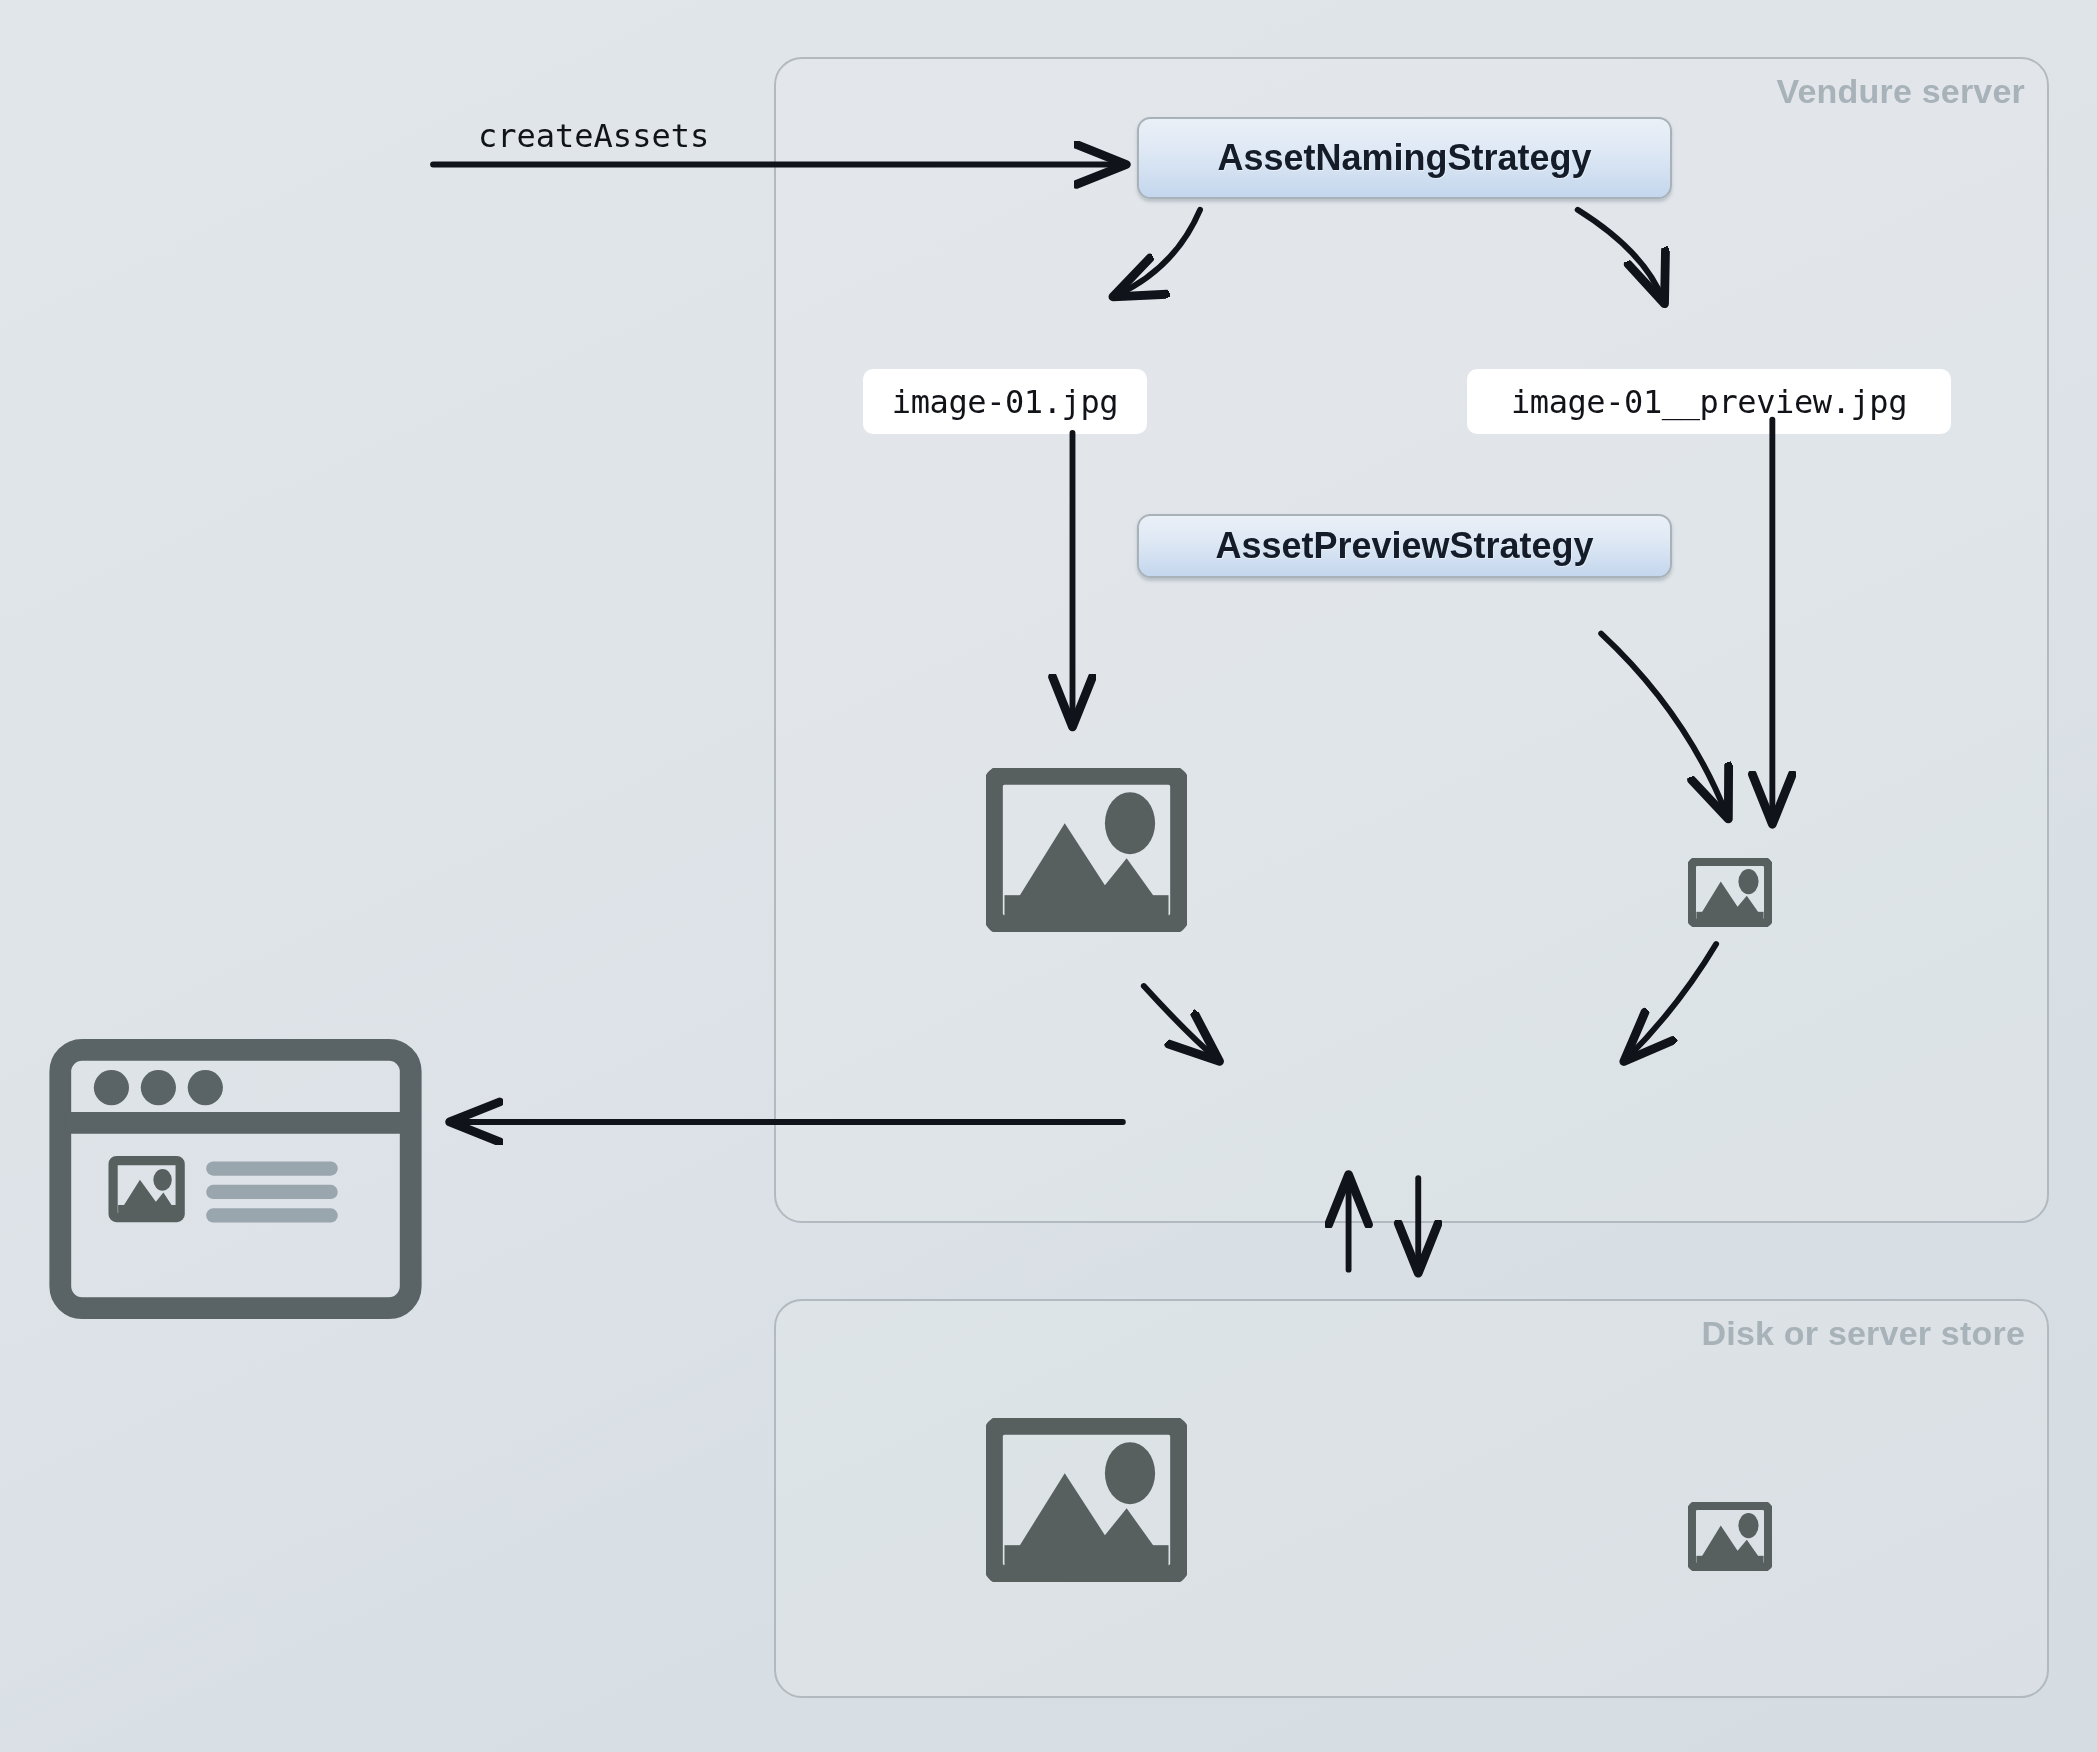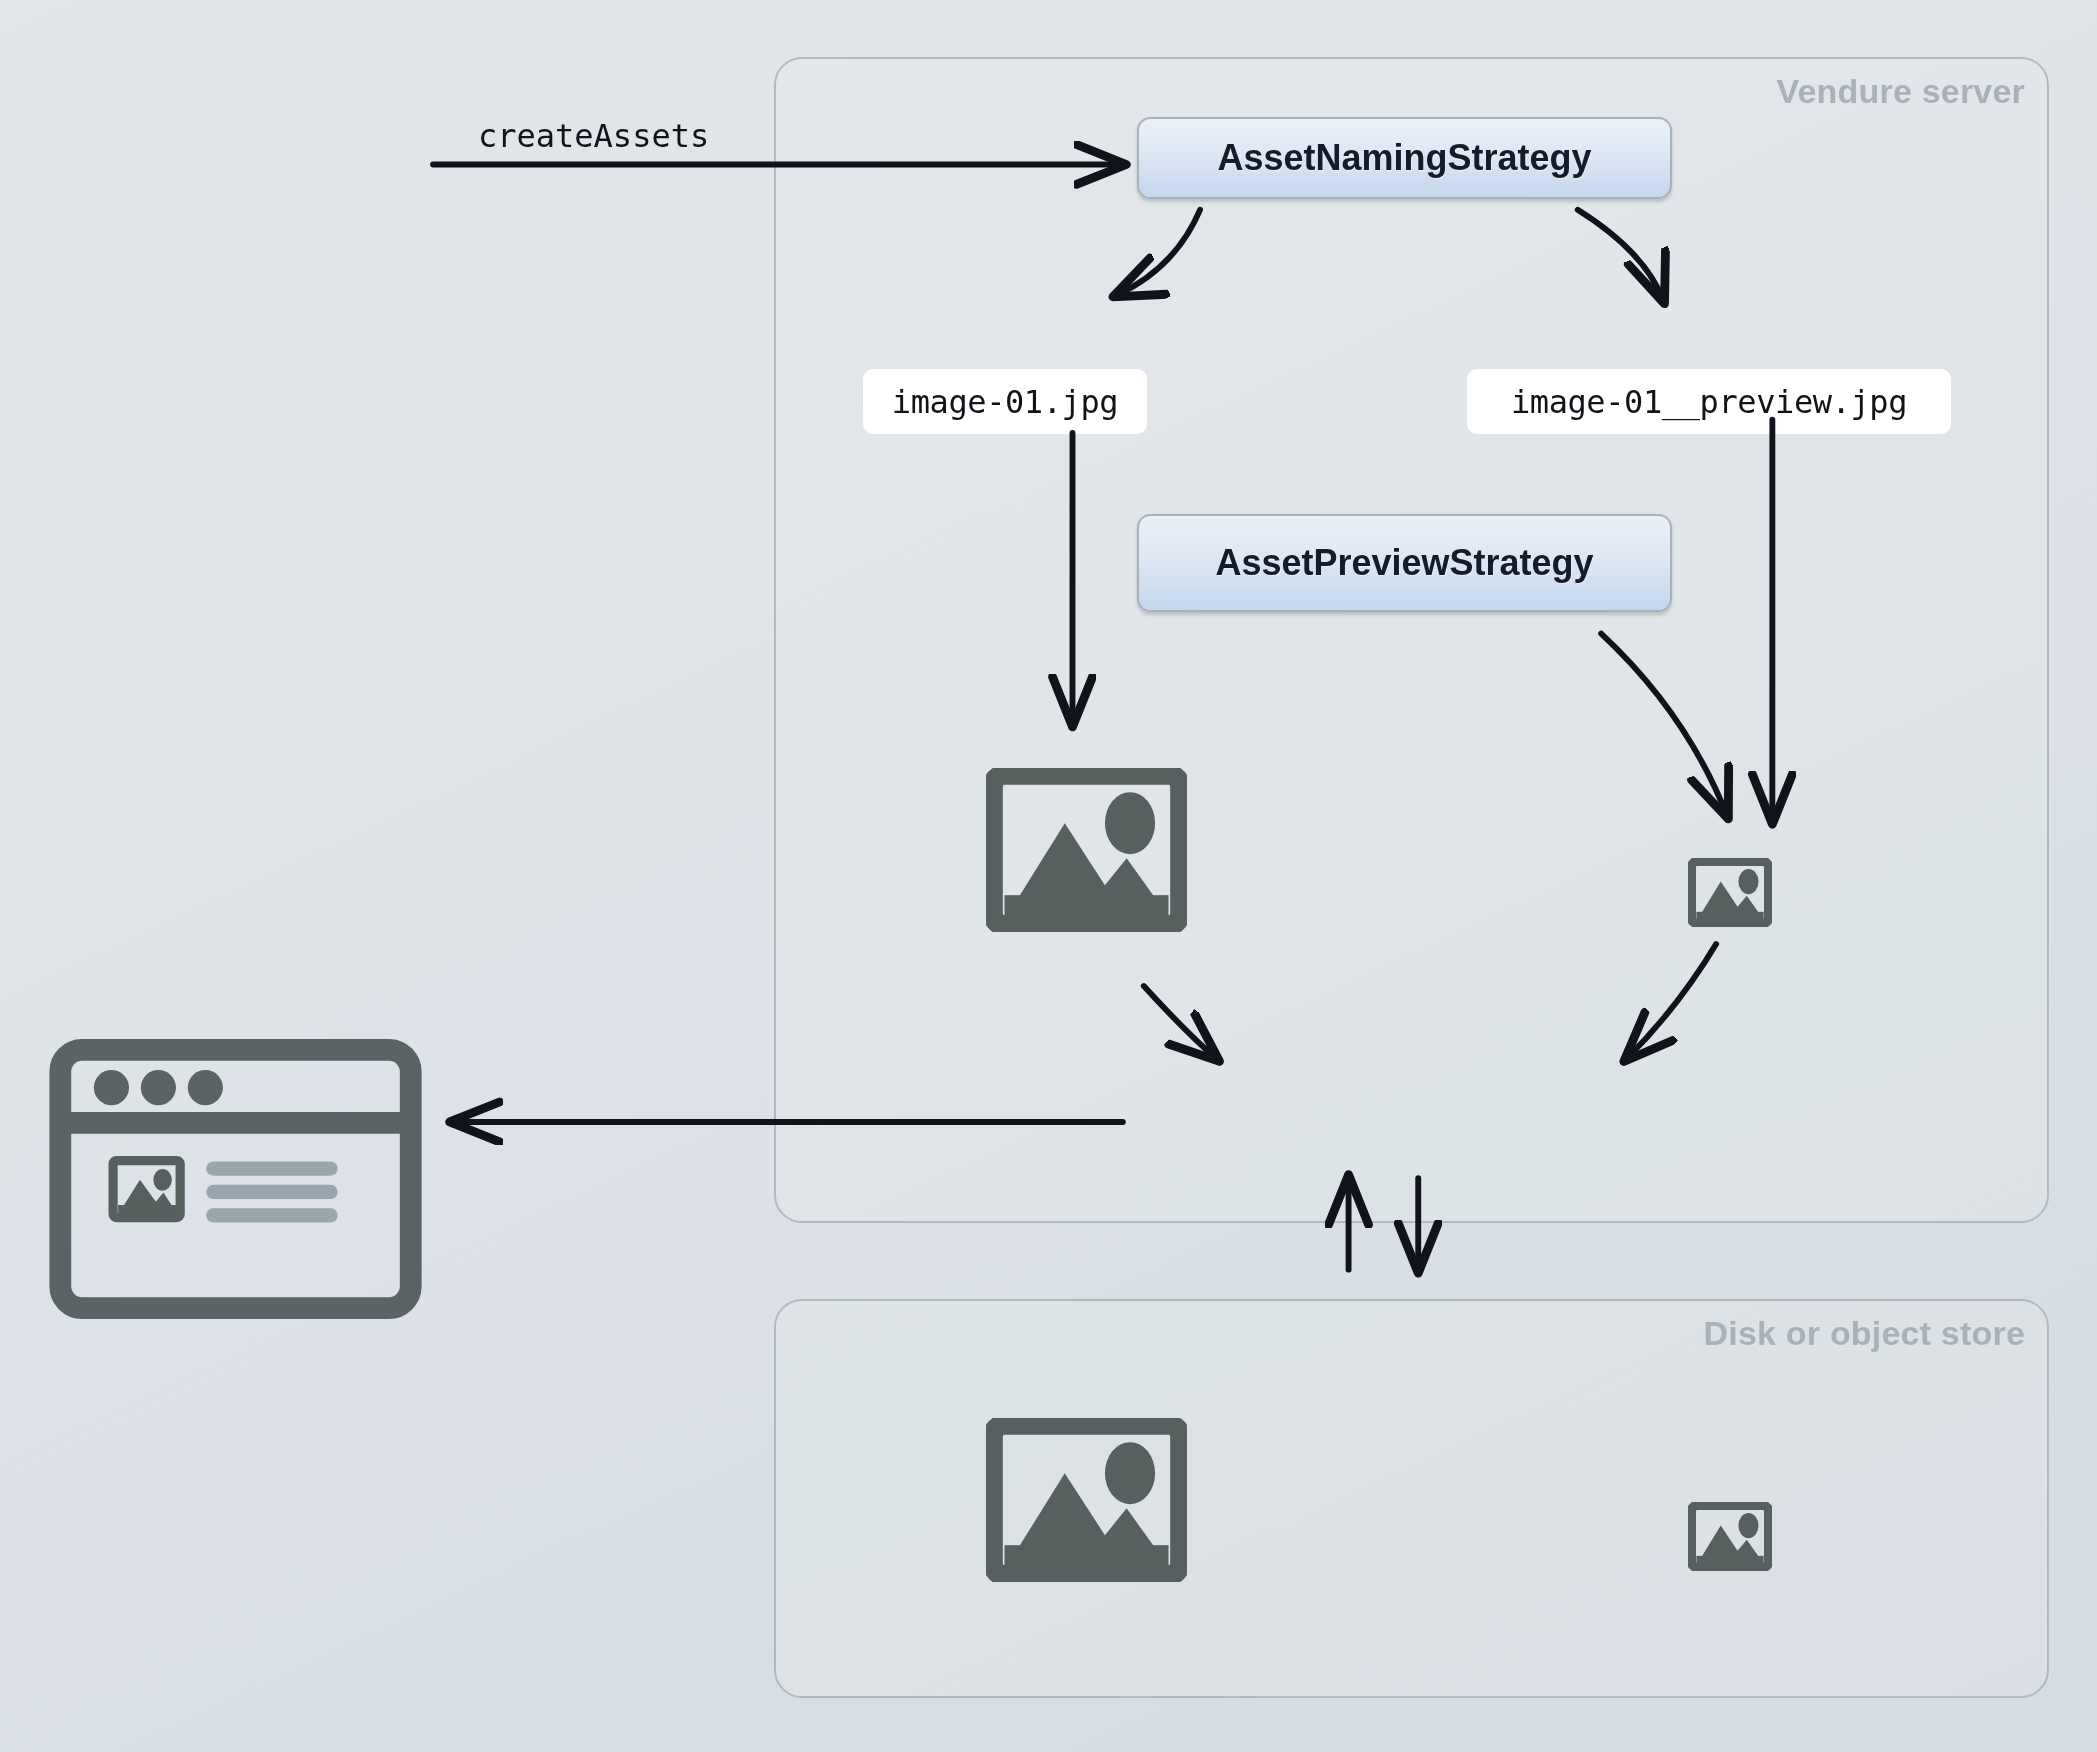--- a/index.html
+++ b/index.html
@@ -120,29 +120,29 @@
 </head>
 <body>
 
 <div id="stage">
 
   <div class="panel" style="left:774px; top:57px; width:1275px; height:1166px;">
     <div class="panel-label">Vendure server</div>
   </div>
 
   <div class="panel" style="left:774px; top:1299px; width:1275px; height:399px;">
-    <div class="panel-label">Disk or object store</div>
+    <div class="panel-label">Disk or server store</div>
   </div>
 
 
   <div class="strategy-box" style="left:1137px; top:117px; width:535px; height:82px;">
     <span>AssetNamingStrategy</span>
   </div>
 
-  <div class="strategy-box" style="left:1137px; top:514px; width:535px; height:98px;">
+  <div class="strategy-box" style="left:1137px; top:514px; width:535px; height:64px;">
     <span>AssetPreviewStrategy</span>
   </div>
 
 
   <div class="file-chip" style="left:863px; top:335px; width:284px; height:65px;">
     <span>image-01.jpg</span>
   </div>
 
   <div class="file-chip" style="left:1467px; top:335px; width:484px; height:65px;">
     <span>image-01__preview.jpg</span>

